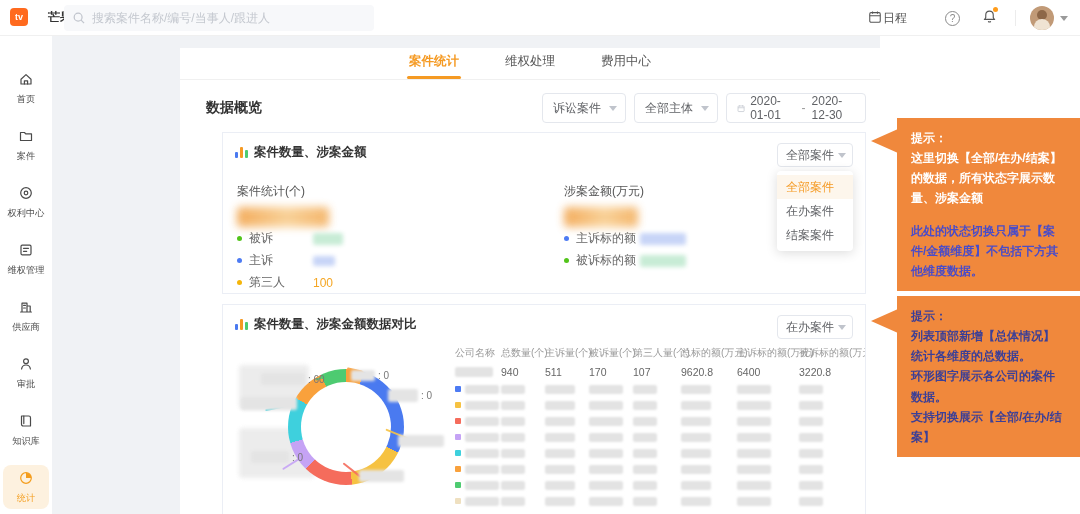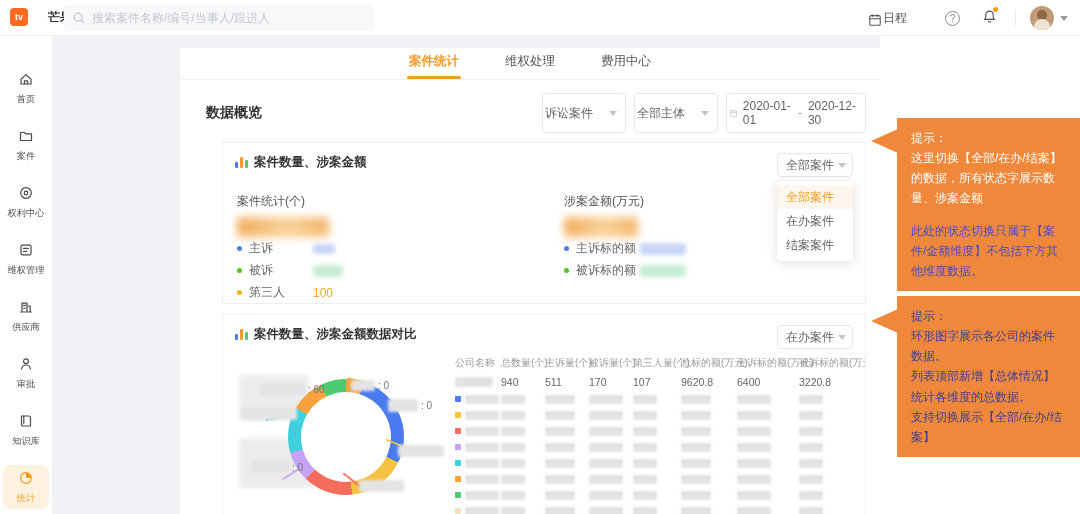--- a/index.html
+++ b/index.html
@@ -10,21 +10,21 @@
   
   .topbar{position:absolute;left:0;top:0;width:1080px;height:36px;background:#fff;border-bottom:1px solid #f0f0f0;z-index:30}
   .logo{position:absolute;left:10px;top:8px;display:flex;align-items:center;gap:20px}
   .logo-badge{width:18px;height:18px;background:#ff6a1e;border-radius:4px;color:#fff;font-size:9px;font-weight:bold;display:flex;align-items:center;justify-content:center}
   .logo-text{font-size:12px;font-weight:bold;color:#333}
   .search{position:absolute;left:64px;top:5px;width:310px;height:26px;background:#f7f8fa;border-radius:4px;display:flex;align-items:center;padding:0 8px;gap:6px}
   .search svg{flex:none}
   .search input{border:none;outline:none;background:transparent;font-size:12px;width:100%;color:#666;font-family:inherit}
   .search input::placeholder{color:#c4c8cf}
   .top-right{position:absolute;right:0;top:0;height:36px;display:flex;align-items:center}
-  .schedule{display:flex;align-items:flex-end;gap:1px;color:#555;margin-right:38px;cursor:pointer}
+  .schedule{display:flex;align-items:flex-start;gap:1px;color:#555;margin-right:38px;cursor:pointer}
   .qmark{width:15px;height:15px;border:1px solid #8a8a8a;border-radius:50%;color:#8a8a8a;font-size:10px;display:flex;align-items:center;justify-content:center;margin-right:22px;cursor:pointer}
   .bellwrap{position:relative;margin-right:18px;cursor:pointer}
   .belldot{position:absolute;right:-1px;top:-2px;width:5px;height:5px;border-radius:50%;background:#ff9c1b}
   .topdiv{width:1px;height:16px;background:#ececec;margin-right:14px}
   .avatar{width:24px;height:24px;border-radius:50%;background:#c19a77;position:relative;overflow:hidden;margin-right:6px;cursor:pointer}
   .avatar:before{content:"";position:absolute;left:7px;top:4px;width:10px;height:10px;border-radius:50%;background:#8d6748}
   .avatar:after{content:"";position:absolute;left:4px;top:13px;width:16px;height:12px;border-radius:8px 8px 0 0;background:#efe3d3}
   .caret{width:0;height:0;border-left:4px solid transparent;border-right:4px solid transparent;border-top:5px solid #9a9a9a;margin-right:12px;cursor:pointer}
 
   
@@ -40,21 +40,21 @@
   .main{position:absolute;left:52px;top:36px;width:828px;height:478px;background:#f0f2f5}
   .panel{position:absolute;left:128px;top:12px;width:700px;height:466px;background:#fff}
   .tabs{height:32px;border-bottom:1px solid #f0f0f0;display:flex;justify-content:center;gap:42px;align-items:flex-end;padding-bottom:0}
   .tab{font-size:12.5px;color:#555;padding:7px 2px 9px;cursor:pointer;position:relative}
   .tab.active{color:#f59a23;font-weight:bold}
   .tab.active:after{content:"";position:absolute;left:0;right:0;bottom:0;height:3px;border-radius:2px;background:#f59a23}
 
   .overview-row{display:flex;align-items:center;padding:13px 14px 9px 26px}
   .ov-title{font-size:14px;font-weight:bold;color:#333}
   .filters{margin-left:auto;display:flex;gap:8px;align-items:center}
-  .select{height:40px;border:1px solid #e4e7ed;border-radius:4px;background:#fff;display:flex;align-items:center;padding:0 8px 0 2px;color:#606266;font-size:12px;cursor:pointer}
+  .select{height:30px;border:1px solid #e4e7ed;border-radius:4px;background:#fff;display:flex;align-items:center;padding:0 8px 0 10px;color:#606266;font-size:12px;cursor:pointer}
   .select .sel-caret{margin-left:auto;width:0;height:0;border-left:4px solid transparent;border-right:4px solid transparent;border-top:5px solid #c0c4cc}
   .sel-sm{width:84px}
   .datebox{width:140px;gap:5px;color:#606266}
   .datebox .dsep{color:#999;margin:0 1px}
 
   
   .card{border:1px solid #ebeef5;border-radius:0;margin:0 14px 10px 42px;position:relative;background:#fff}
   .card1{height:162px}
   .card2{height:216px;overflow:hidden}
   .card-head{display:flex;align-items:center;padding:11px 12px 0 12px}
@@ -105,21 +105,21 @@
   .trow.blur{height:16px}
   .tcell{font-size:10px;color:#999;white-space:nowrap;overflow:visible;display:flex;align-items:center}
   .trow.first .tcell{font-size:10.5px;color:#666}
   .cblob{background:#e3e3e3;border-radius:2px;height:9px;filter:blur(1px)}
   .cblob.w0{width:34px}.cblob.w1{width:24px}.cblob.w2{width:30px}
   .cblob.co{width:38px;height:10px}
   .rowdot{width:6px;height:6px;border-radius:1px;margin-right:4px;flex:none}
 
   
   .right-pane{position:absolute;left:880px;top:36px;width:200px;height:478px;background:#fff}
-  .note{position:absolute;left:17px;right:0;background:#f0883c;color:#fff;padding:10px 14px;font-size:12px;font-weight:normal;line-height:1.68}
+  .note{position:absolute;left:17px;right:0;background:#f0883c;color:#fff;padding:10px 14px;font-size:12px;font-weight:bold;line-height:1.68}
   .note .arrow{position:absolute;left:-26px;width:0;height:0;border-top:12px solid transparent;border-bottom:12px solid transparent;border-right:27px solid #f0883c}
   .note1{top:82px;min-height:124px}
   .note1 .arrow{top:11px}
   .note2{top:260px;min-height:106px;color:#3c3f96}
   .note2 .arrow{top:13px}
   .note .em{color:#4a4cc8;display:block;margin-top:12px}
 </style>
 </head>
 <body>
 
@@ -268,28 +268,28 @@
         <div class="dropdown-menu">
             <div class="menu-item selected">全部案件</div>
             <div class="menu-item">在办案件</div>
             <div class="menu-item">结案案件</div>
           </div>
 
         <div class="c1-col left">
           <div class="col-label">案件统计(个)</div>
           <div class="blur-num w1"></div>
           <div class="lg-row">
+            <span class="dot" style="background:#52c41a"></span>
+            <span class="lg-label">被诉</span>
+            <span class="bval green"></span>
+          </div>
+          <div class="lg-row">
             <span class="dot" style="background:#4d7bf3"></span>
             <span class="lg-label">主诉</span>
             <span class="bval blue"></span>
-          </div>
-          <div class="lg-row">
-            <span class="dot" style="background:#52c41a"></span>
-            <span class="lg-label">被诉</span>
-            <span class="bval green"></span>
           </div>
           <div class="lg-row">
             <span class="dot" style="background:#f5b50a"></span>
             <span class="lg-label">第三人</span>
             <span class="lg-value">100</span>
           </div>
         </div>
 
         <div class="c1-col right">
           <div class="col-label">涉案金额(万元)</div>
@@ -611,19 +611,19 @@
   <div class="right-pane">
     <div class="note note1">
       <span class="arrow"></span>
       <div>提示：</div>
       <div>这里切换【全部/在办/结案】的数据，所有状态字展示数量、涉案金额</div>
       <div class="em">此处的状态切换只属于【案件/金额维度】不包括下方其他维度数据。</div>
     </div>
     <div class="note note2">
       <span class="arrow"></span>
       <div>提示：</div>
+      <div>列表顶部新增【总体情况】统计各维度的总数据。</div>
       <div>环形图字展示各公司的案件数据。</div>
-      <div>列表顶部新增【总体情况】统计各维度的总数据。</div>
       <div>支持切换展示【全部/在办/结案】</div>
     </div>
   </div>
 
 </div>
 
 </body></html>

